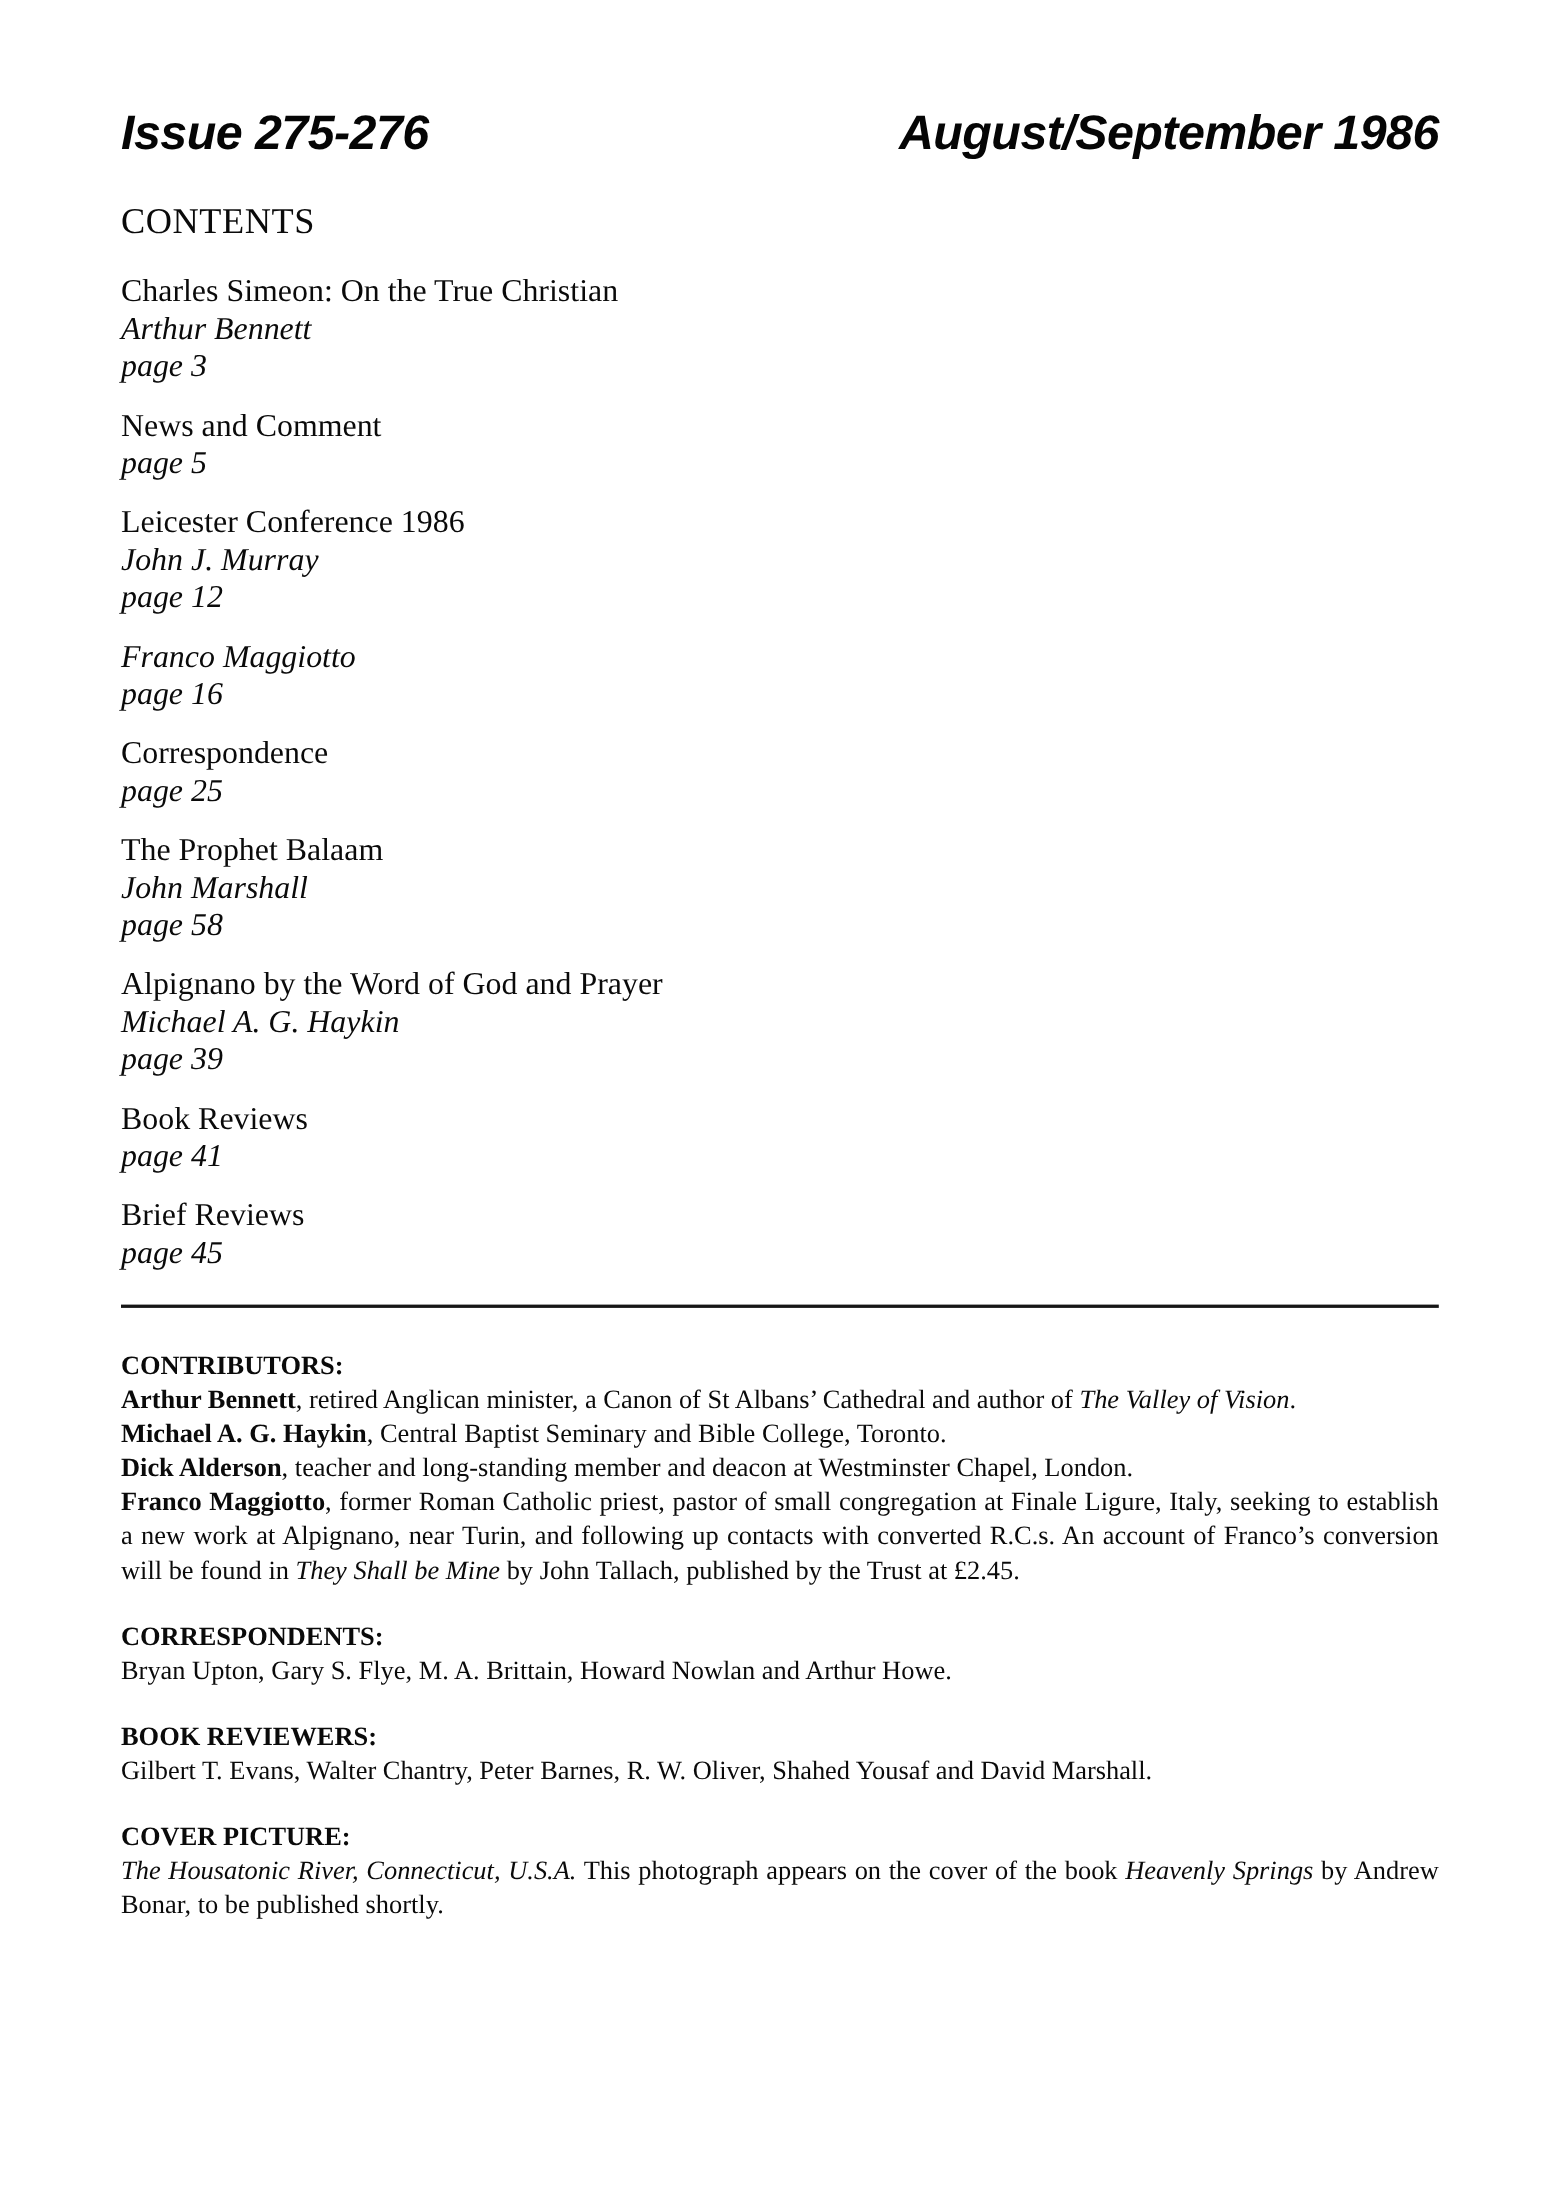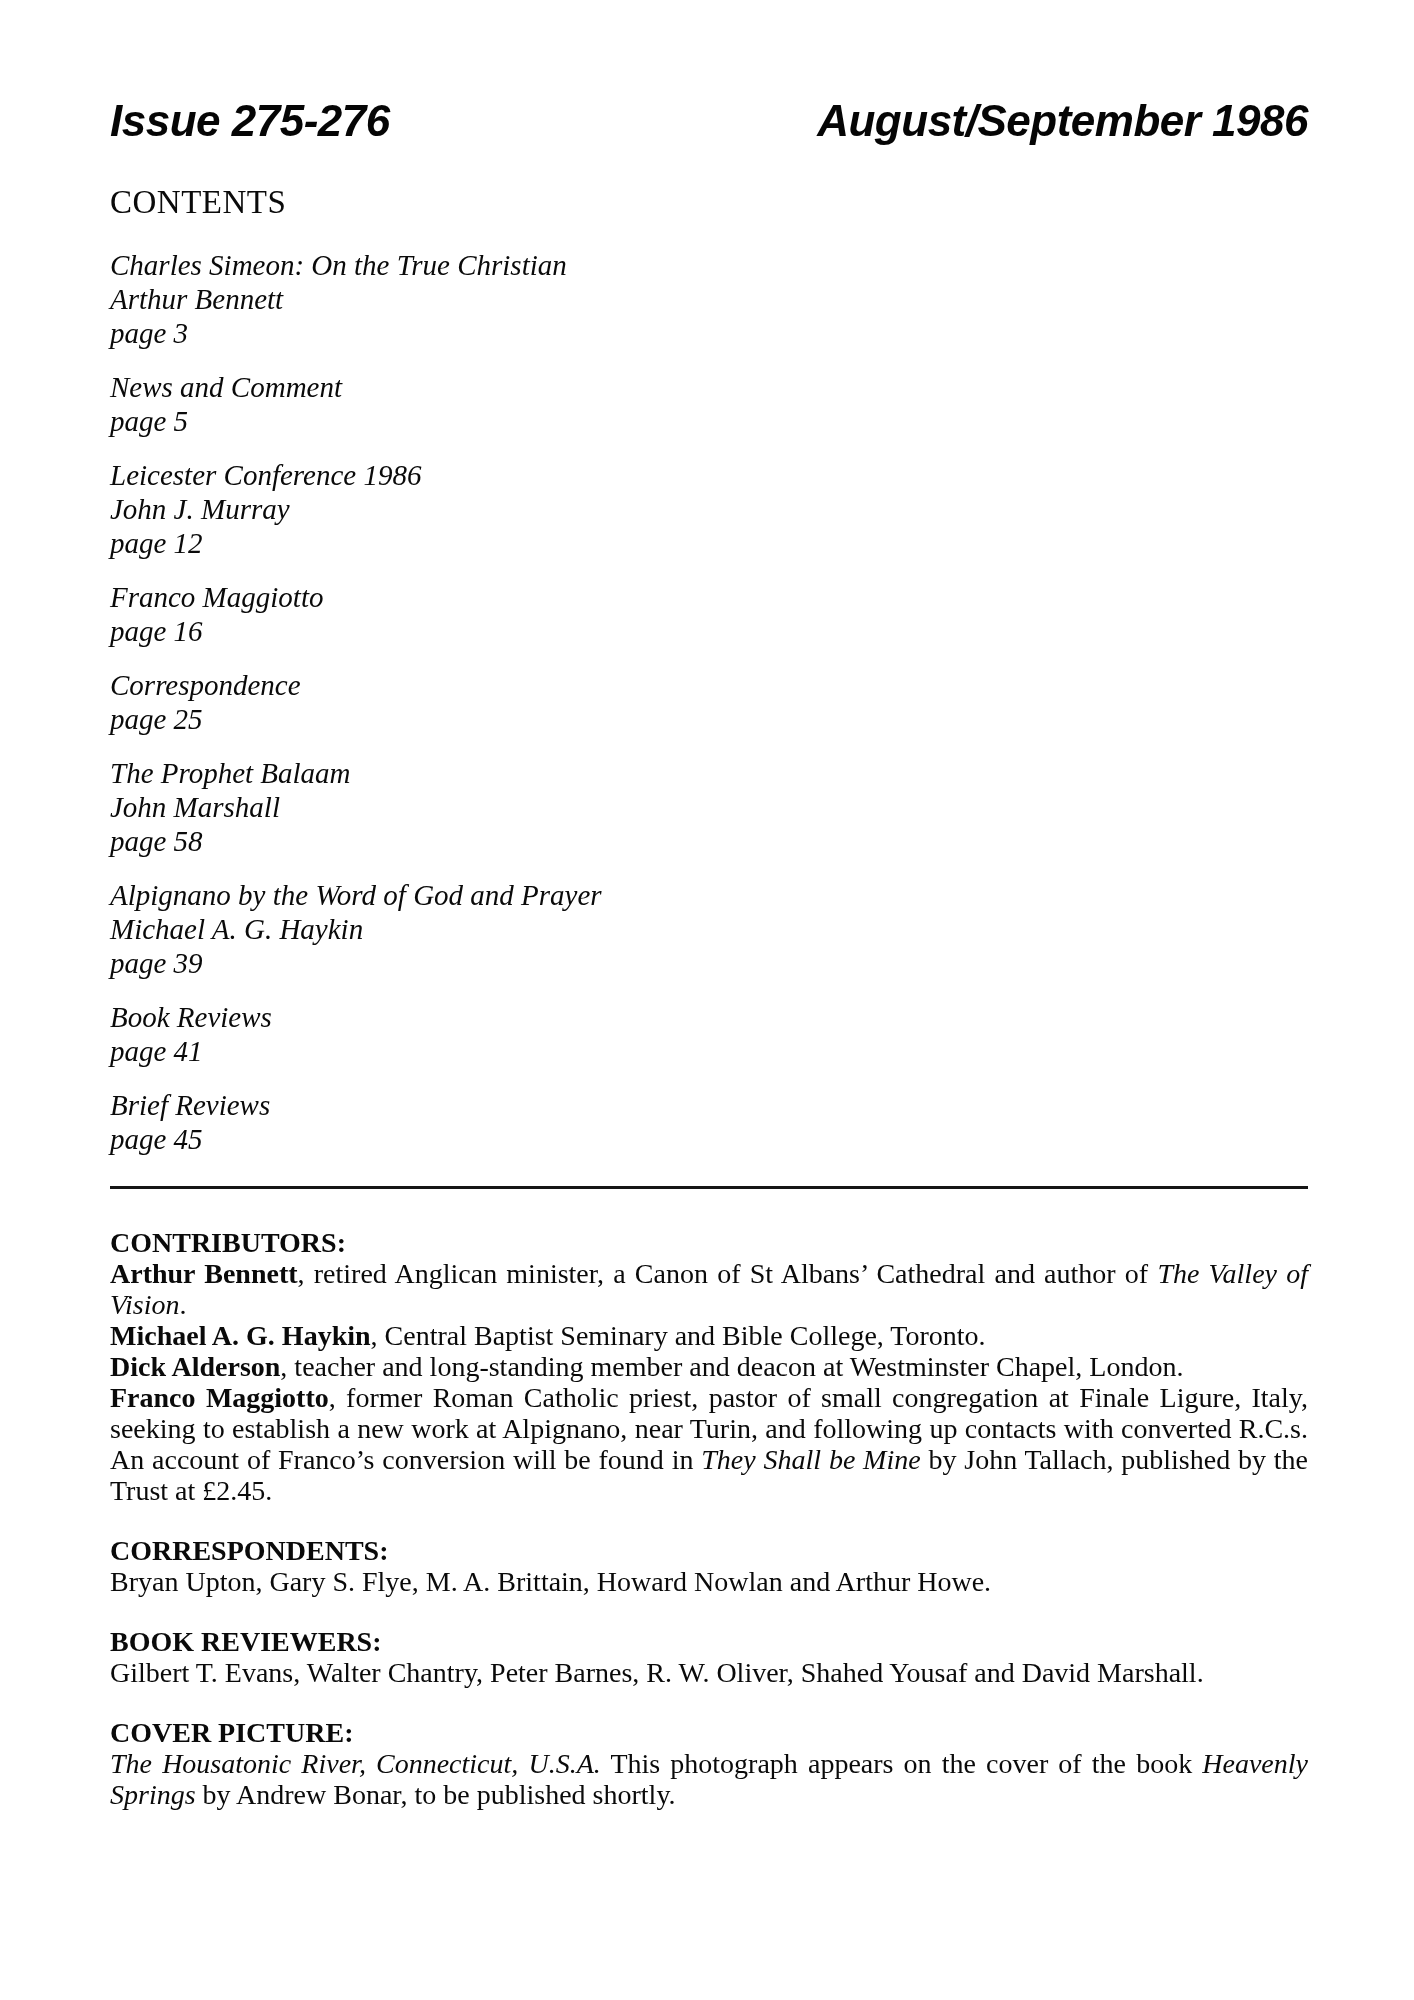--- a/index.html
+++ b/index.html
@@ -36,32 +36,31 @@
     font-size: 33px;
     line-height: 40px;
     font-weight: normal;
     letter-spacing: 0.5px;
   }
   .toc { margin-top: 26px; }
   .toc-entry { margin-bottom: 20px; }
   .toc-entry > div {
     font-size: 29px;
     line-height: 34px;
-    font-style: italic;
   }
   .toc-author, .toc-page { font-style: italic; }
   .toc-author:empty { display: none; }
   .rule {
     margin-top: 30px;
     border: none;
     border-top: 3px solid #161616;
     width: 100%;
     height: 0;
   }
-  .lower { font-size: 28px; line-height: 31px; }
+  .lower { font-size: 24px; line-height: 31px; }
   .section { margin-top: 29px; }
   .section:first-of-type { margin-top: 38px; }
   .section-heading { font-weight: bold; }
   .section-body { text-align: justify; }
   .contrib-entry { text-align: justify; }
   b.name { font-weight: bold; }
   i { font-style: italic; }
 </style>
 </head>
 <body>

